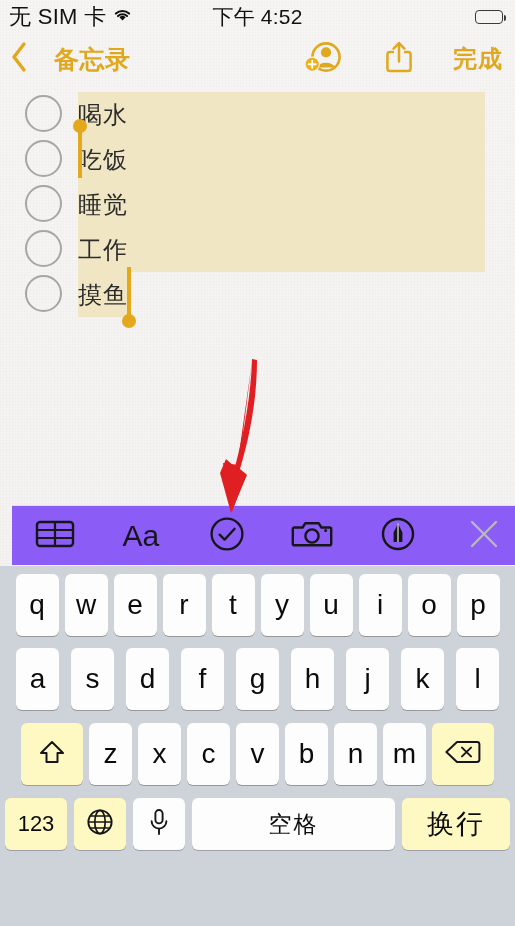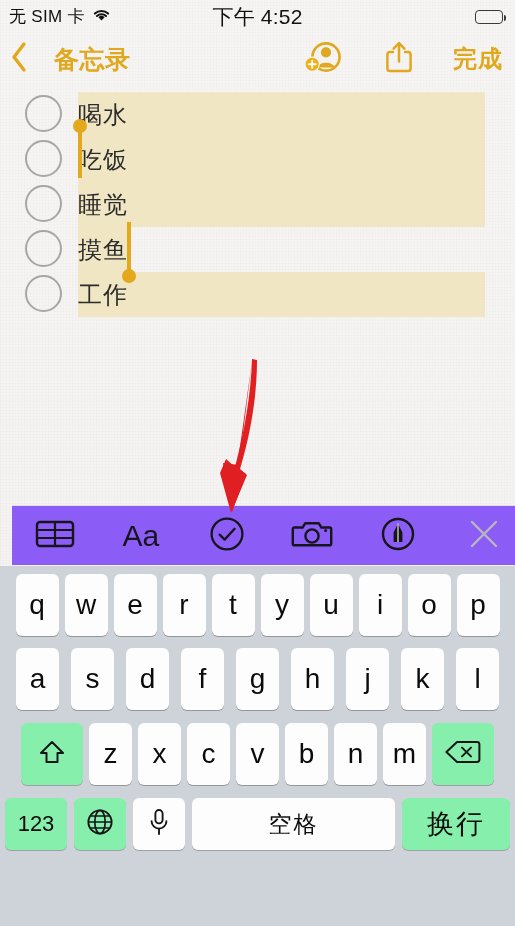--- a/index.html
+++ b/index.html
@@ -25,21 +25,21 @@
 
   
   #statusbar {
     position:absolute; left:0; top:0; width:515px; height:33px;
     display:flex; align-items:center;
   }
   #sb-left {
     position:absolute; left:9px; top:0; height:33px;
     display:flex; align-items:center; gap:6px;
   }
-  #sb-carrier { font-size:17px; color:#111; letter-spacing:0.3px; }
+  #sb-carrier { font-size:22px; color:#111; letter-spacing:0.3px; }
   #sb-time {
     position:absolute; left:0; right:0; top:0; height:33px;
     display:flex; align-items:center; justify-content:center;
     font-size:21px; color:#111; letter-spacing:0.2px;
   }
   #sb-right {
     position:absolute; right:12px; top:0; height:33px;
     display:flex; align-items:center;
   }
   .batt-body {
@@ -134,21 +134,21 @@
   .key {
     background:#fdfdfd; border-radius:6px;
     width:43px; height:62px;
     display:flex; align-items:center; justify-content:center;
     font-size:28px; color:#0b0b0b; font-weight:400;
     box-shadow:0 1px 0 rgba(0,0,0,0.28);
     cursor:pointer;
   }
   #kbrow2 .key { margin:0 3px; }
   .key-mod {
-    background:#86efac; border-radius:6px;
+    background:#fef9c3; border-radius:6px;
     display:flex; align-items:center; justify-content:center;
     box-shadow:0 1px 0 rgba(0,0,0,0.24); cursor:pointer;
   }
   #shift-key { width:62px; height:62px; }
   #delete-key { width:62px; height:62px; }
   #num-key { width:62px; height:52px; font-size:22px; color:#0b0b0b; }
   #globe-key { width:52px; height:52px; }
   #mic-key {
     width:52px; height:52px; background:#fdfdfd; border-radius:6px;
     display:flex; align-items:center; justify-content:center;
@@ -238,30 +238,30 @@
       <div class="handle-start"></div>
     </div>
 
     <div class="row">
       <div class="sel-block sel-wide"></div>
       <div class="circle"></div>
       <div class="item-text">睡觉</div>
     </div>
 
     <div class="row">
+      <div class="sel-block sel-wide"></div>
+      <div class="circle"></div>
+      <div class="item-text">工作</div>
+    </div>
+
+    <div class="row">
       <div class="sel-block sel-narrow"></div>
       <div class="circle"></div>
       <div class="item-text">摸鱼</div>
       <div class="handle-end"></div>
-    </div>
-
-    <div class="row">
-      <div class="sel-block sel-wide"></div>
-      <div class="circle"></div>
-      <div class="item-text">工作</div>
     </div>
 
   </div>
 
   <div id="arrow">
     <svg width="80" height="165" viewBox="0 0 80 165">
       <path d="M57 4 C56 40 49 78 40 112 L31 104 L25 118 L36 158 L52 120 L45 114 C56 78 62 40 62 5 Z" fill="#e01f23"></path>
       <path d="M57 6 L44 110 L28 108 L37 157 L51 119 L42 113 Z" fill="#e01f23"></path>
     </svg>
   </div>

